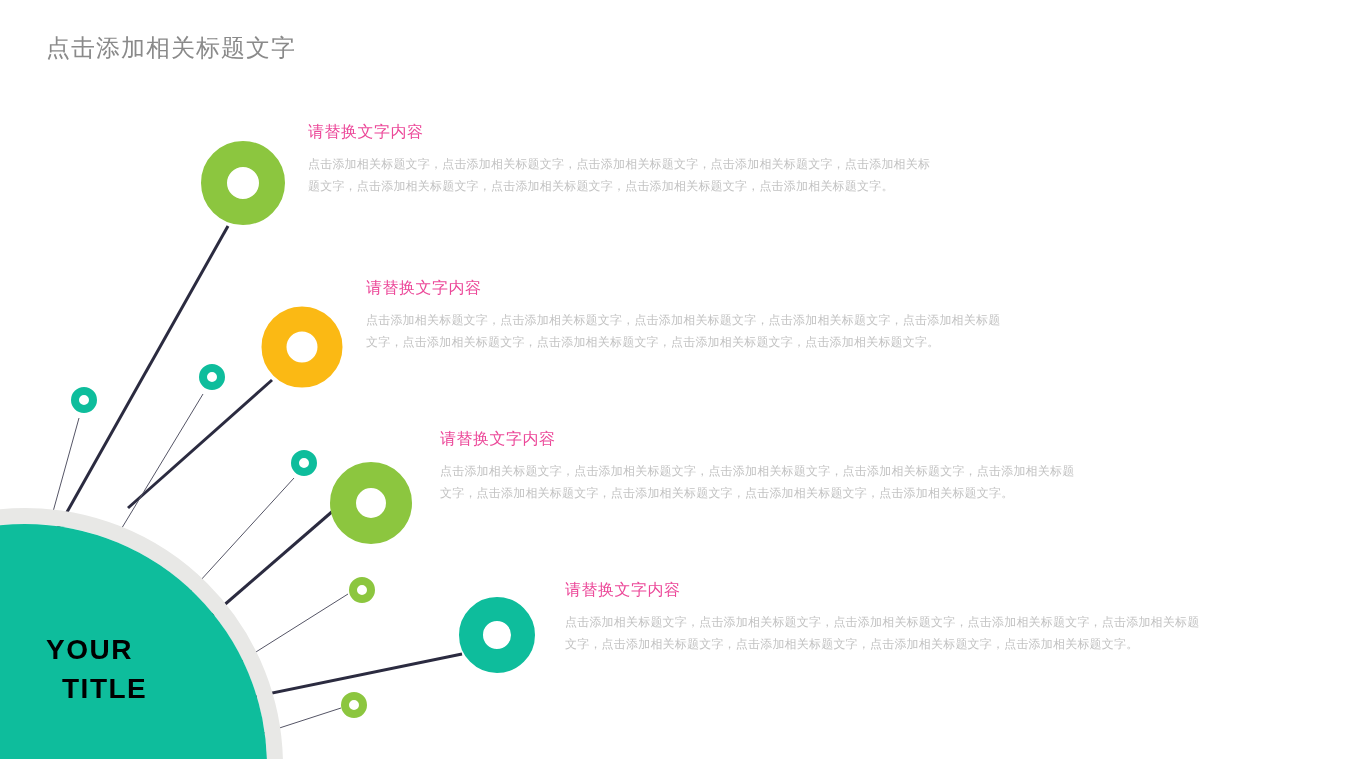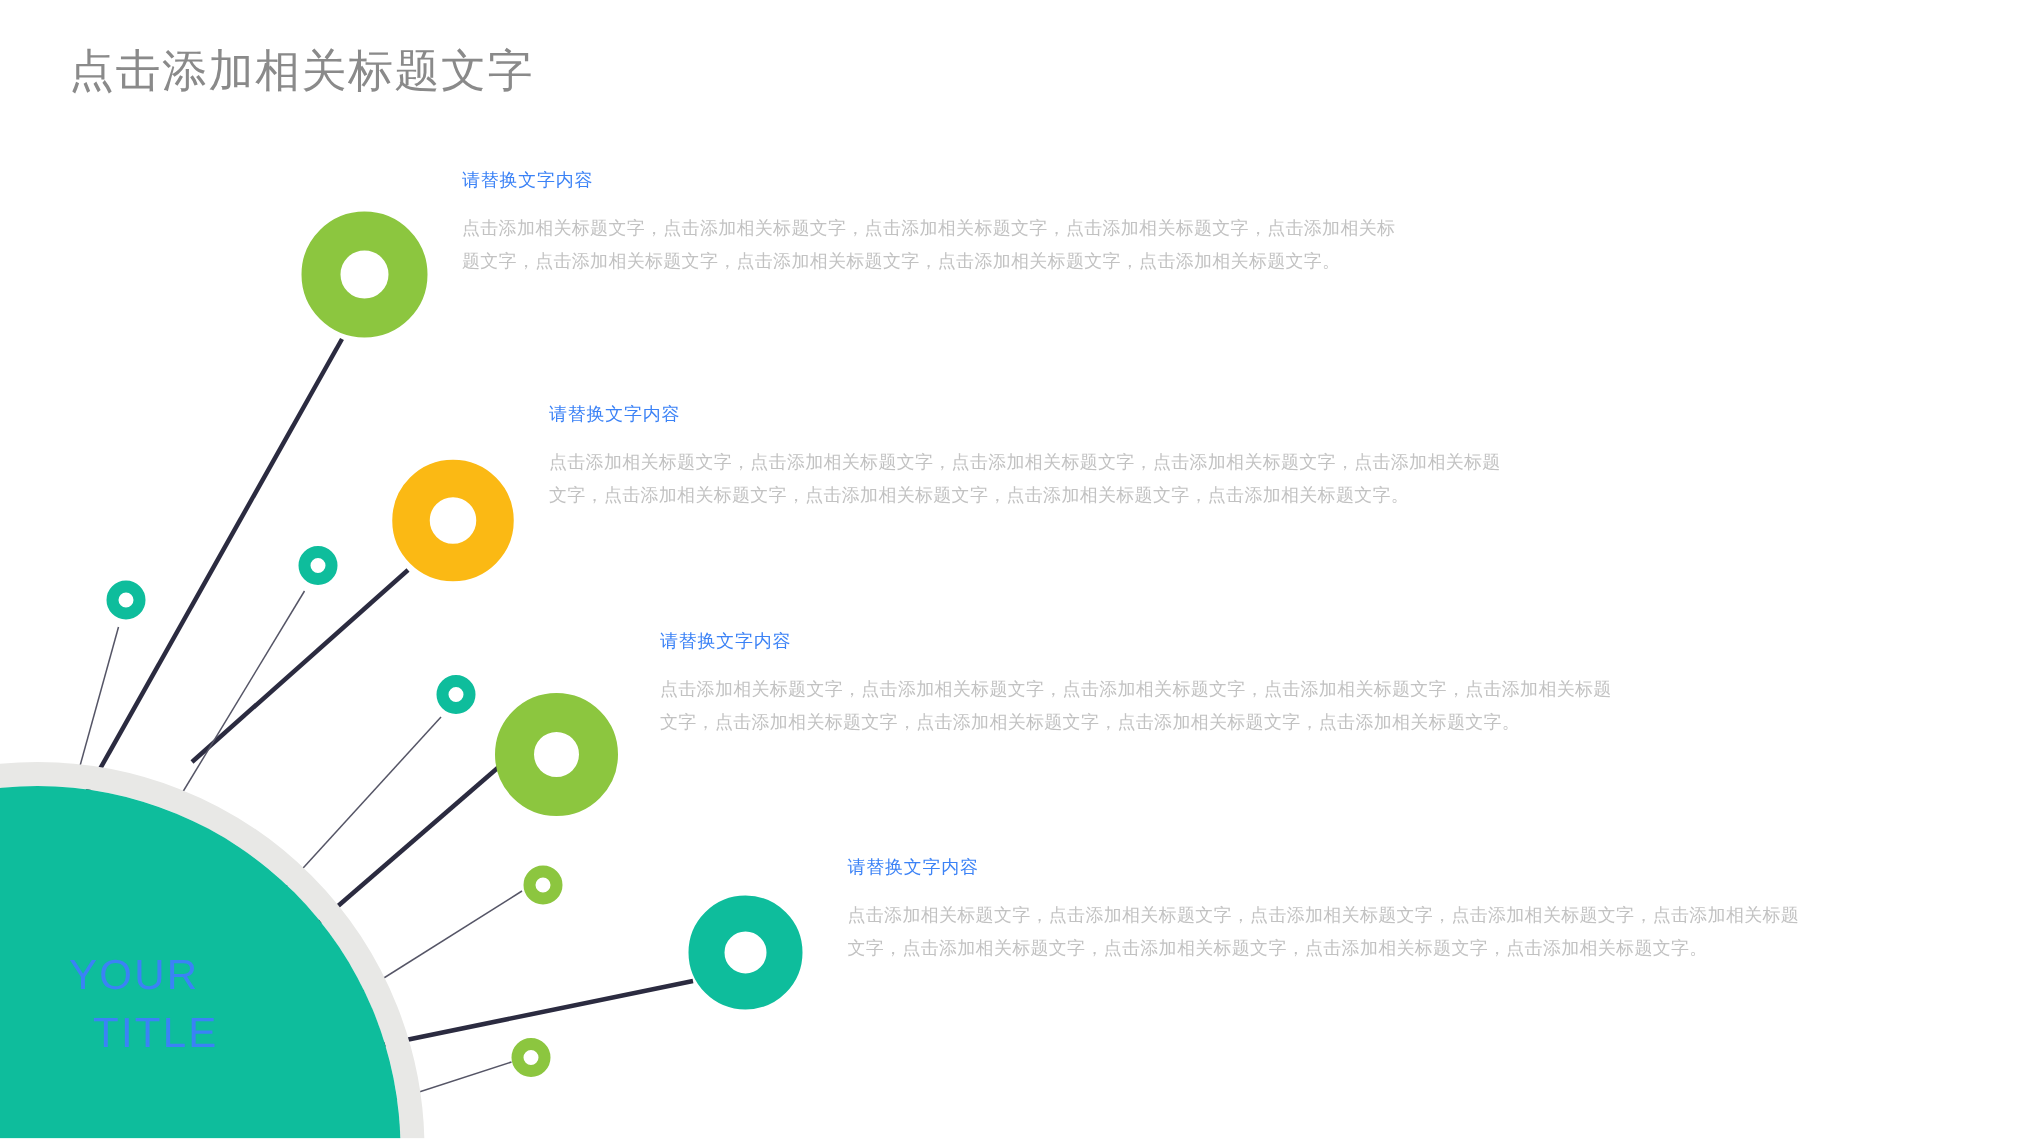--- a/index.html
+++ b/index.html
@@ -16,56 +16,56 @@
     height: 759px;
     background: #ffffff;
     overflow: hidden;
   }
 
   
   #page-title {
     position: absolute;
     left: 46px;
     top: 28px;
-    font-size: 30px;
+    font-size: 24px;
     line-height: 40px;
     color: #8a8a8a;
     letter-spacing: 1px;
     white-space: nowrap;
   }
 
   
   #diagram {
     position: absolute;
     left: 0;
     top: 0;
     width: 1350px;
     height: 759px;
   }
 
   
   .hub-label {
     position: absolute;
     left: 46px;
     top: 630px;
-    color: #3b82f6;
+    color: #000000;
     font-size: 28px;
     line-height: 39px;
     letter-spacing: 1.5px;
-    font-weight: 400;
+    font-weight: 700;
   }
   .hub-label .l2 { padding-left: 16px; display: block; }
 
   
   .block { position: absolute; }
   .block .b-head {
-    color: #3b82f6;
-    font-size: 12px;
+    color: #ec4899;
+    font-size: 16px;
     line-height: 26px;
-    margin: 0 0 8px 0;
+    margin: 12px 0 8px 0;
     letter-spacing: 0.5px;
   }
   .block .b-body {
     color: #c2c2c2;
     font-size: 12px;
     line-height: 22px;
     margin: 0;
     letter-spacing: 0.2px;
   }
 

